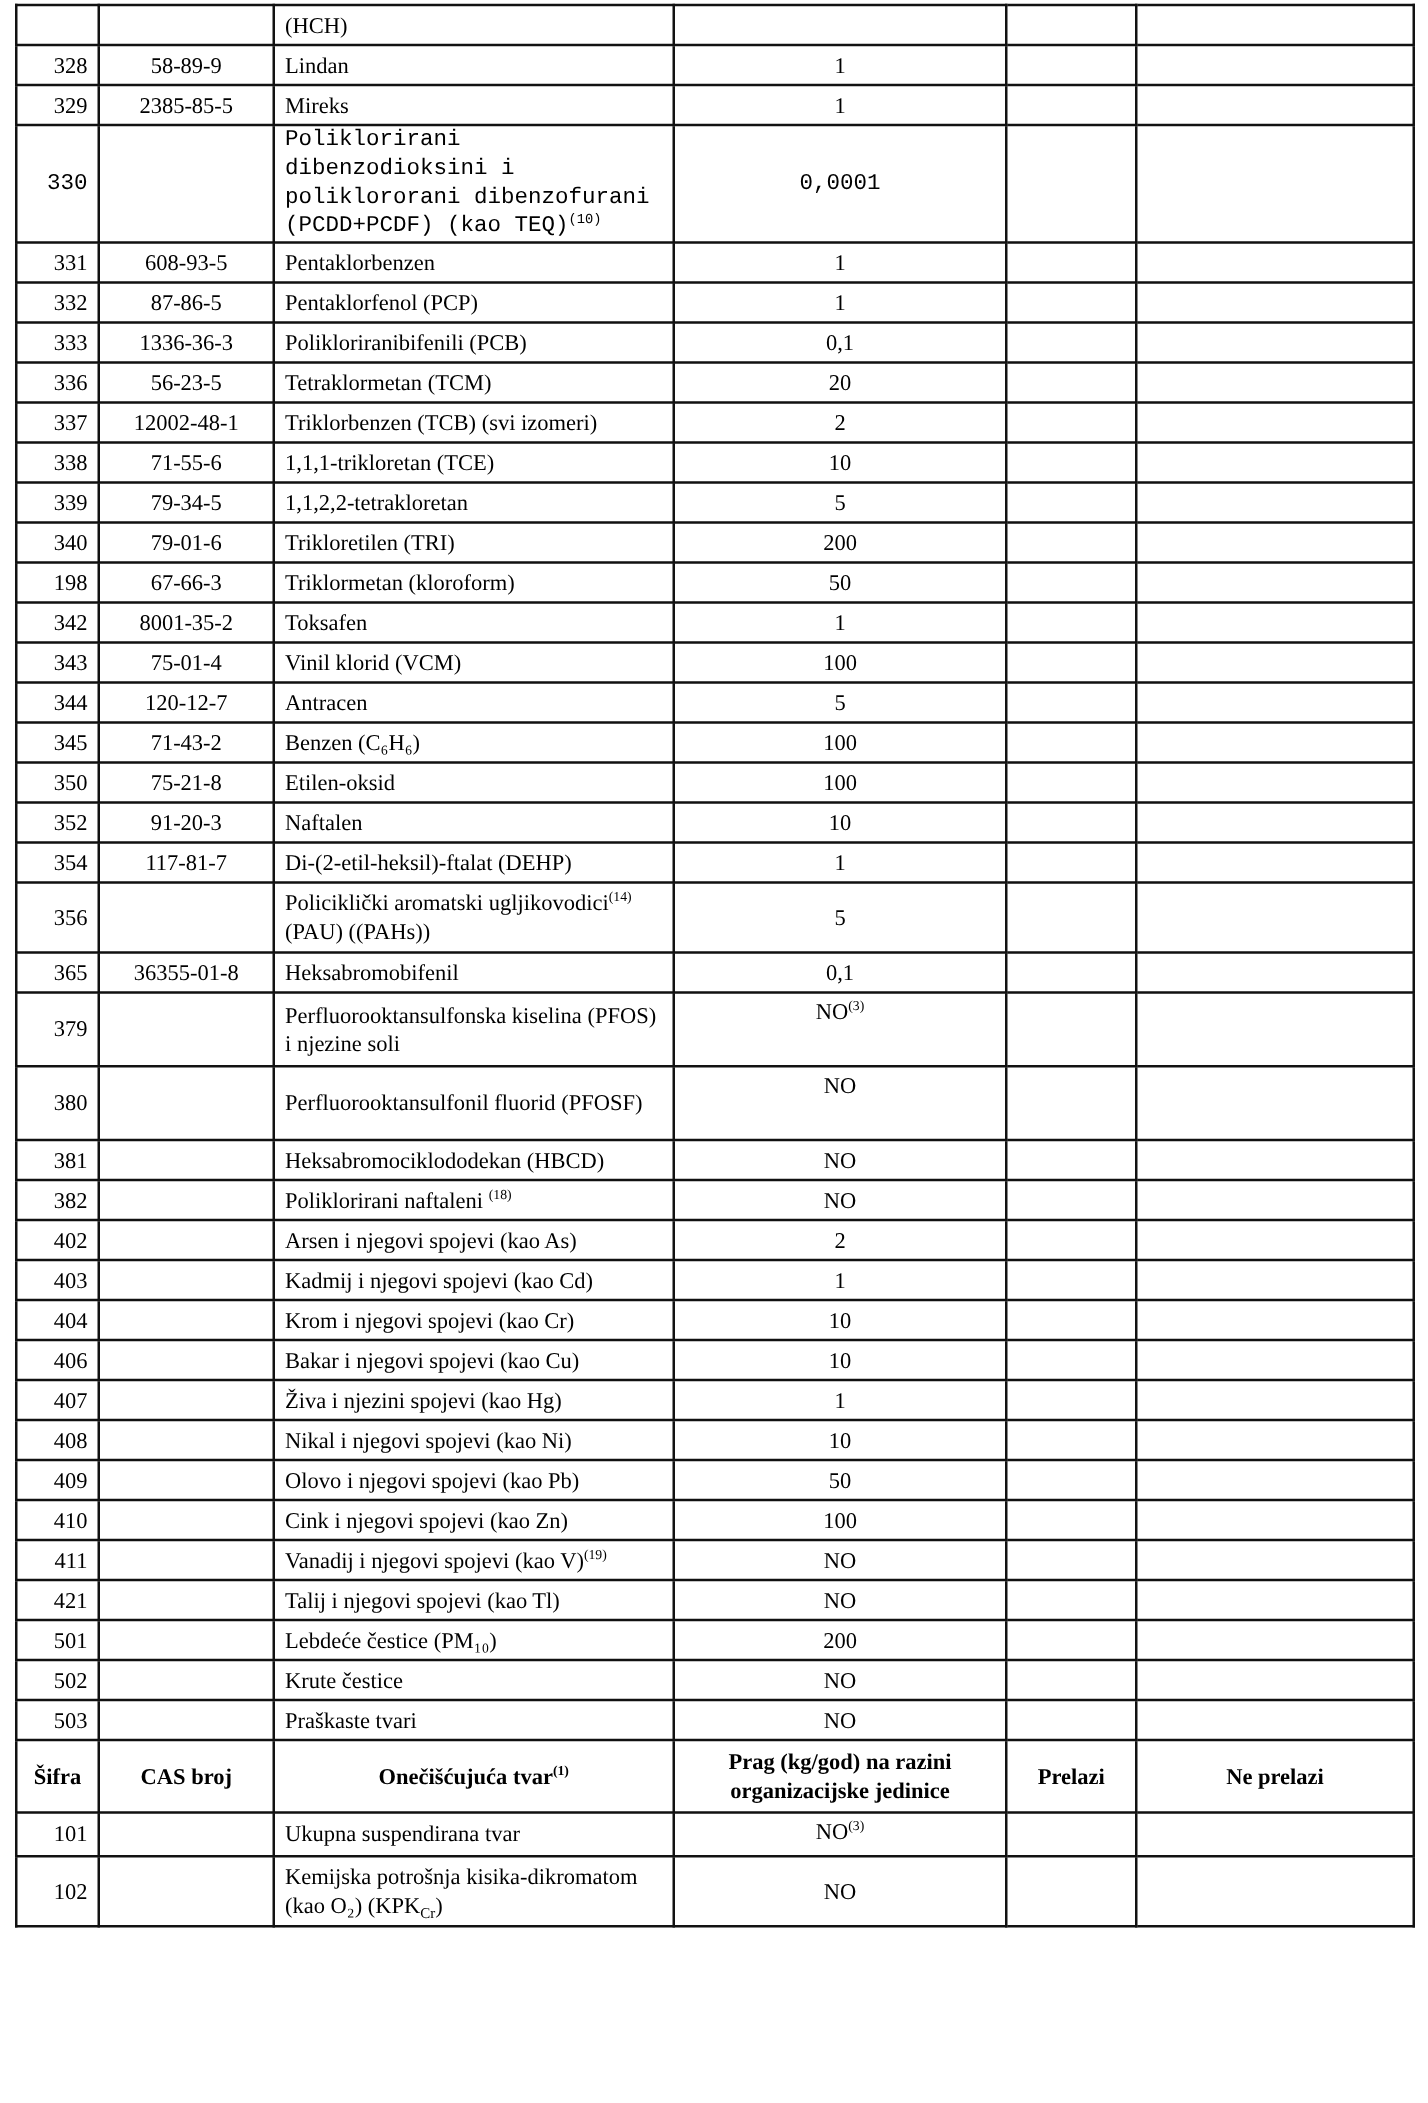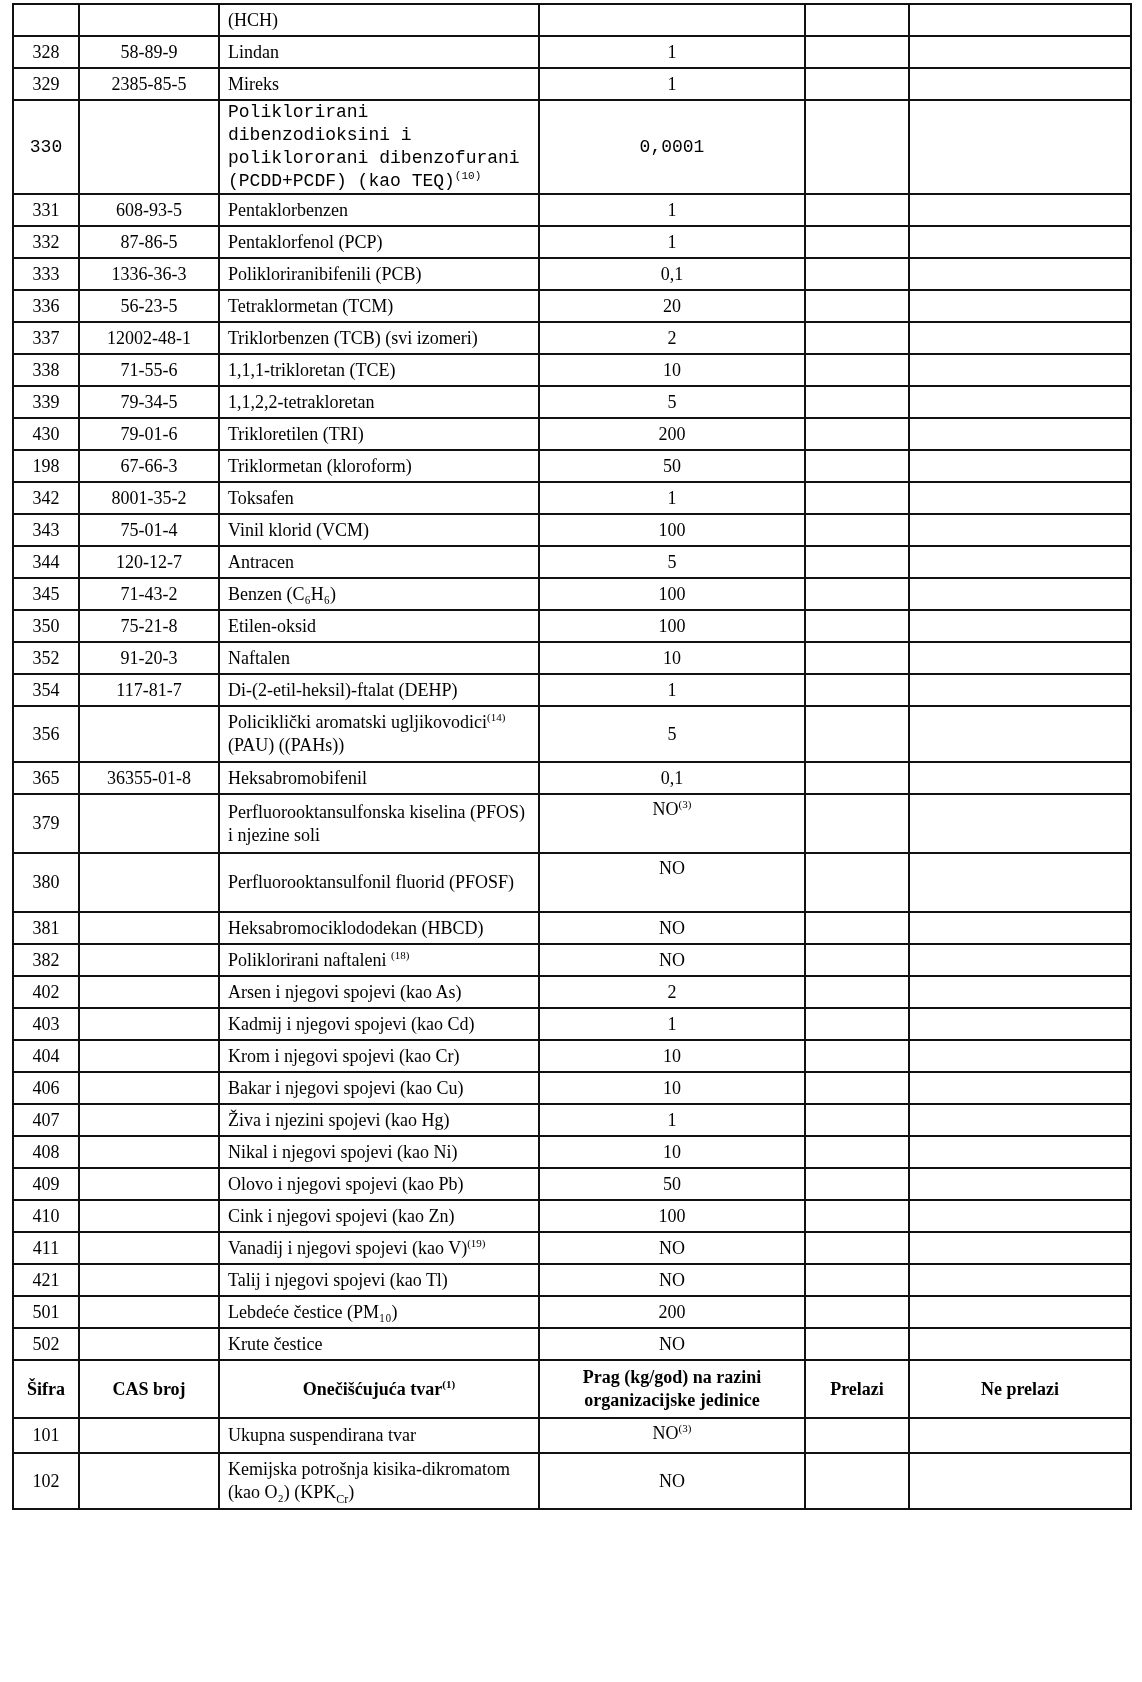--- a/index.html
+++ b/index.html
@@ -3,21 +3,21 @@
 <meta charset="utf-8">
 <style>
   html, body { margin:0; padding:0; background:#ffffff; }
   body { width:1142px; height:1682px; overflow:hidden; position:relative;
          font-family:"Liberation Serif", "DejaVu Serif", serif; color:#000; }
   table.doc { position:absolute; left:12px; top:3px; width:1118px;
               border-collapse:collapse; table-layout:fixed; font-size:18px; }
   table.doc td, table.doc th { border:2px solid #111; padding:0 8px;
               line-height:23px; vertical-align:middle; }
   td.c-code, td.c-cas { text-align:center; padding:0 6px; }
-  td.c-code { text-align:center; padding-left:14px; }
+  td.c-code { text-align:right; padding-left:14px; }
   td.c-thr { text-align:center; }
   td.c-name { text-align:left; padding-left:12px; }
   tr.r1 td { height:30px; }
   tr.r2 td { height:54px; }
   tr.r3 td { height:76px;font-family:Liberation Mono, monospace; }
   tr.top-align td.c-thr { vertical-align:top; padding-top:3px;margin-left:47px; }
   tr.section td { height:44px; font-weight:bold; font-size:18px; text-align:left; padding-left:10px; }
   tr.hdr td { height:56px; font-weight:bold; text-align:center; }
   sup { font-size:11px; line-height:0; vertical-align:super; }
   sub { font-size:12px; line-height:0; }
@@ -117,21 +117,21 @@
       </tr>
       <tr class="r1">
         <td class="c-code"><span>339</span></td>
         <td class="c-cas"><span>79-34-5</span></td>
         <td class="c-name"><span>1,1,2,2-tetrakloretan</span></td>
         <td class="c-thr"><span>5</span></td>
         <td class="c-chk"></td>
         <td class="c-chk"></td>
       </tr>
       <tr class="r1">
-        <td class="c-code"><span>430</span></td>
+        <td class="c-code"><span>340</span></td>
         <td class="c-cas"><span>79-01-6</span></td>
         <td class="c-name"><span>Trikloretilen (TRI)</span></td>
         <td class="c-thr"><span>200</span></td>
         <td class="c-chk"></td>
         <td class="c-chk"></td>
       </tr>
       <tr class="r1">
         <td class="c-code"><span>198</span></td>
         <td class="c-cas"><span>67-66-3</span></td>
         <td class="c-name"><span>Triklormetan (kloroform)</span></td>
@@ -328,20 +328,28 @@
         <td class="c-cas"><span></span></td>
         <td class="c-name"><span>Lebdeće čestice (PM₁₀)</span></td>
         <td class="c-thr"><span>200</span></td>
         <td class="c-chk"></td>
         <td class="c-chk"></td>
       </tr>
       <tr class="r1">
         <td class="c-code"><span>502</span></td>
         <td class="c-cas"><span></span></td>
         <td class="c-name"><span>Krute čestice</span></td>
+        <td class="c-thr"><span>NO</span></td>
+        <td class="c-chk"></td>
+        <td class="c-chk"></td>
+      </tr>
+      <tr class="r1">
+        <td class="c-code"><span>503</span></td>
+        <td class="c-cas"><span></span></td>
+        <td class="c-name"><span>Praškaste tvari</span></td>
         <td class="c-thr"><span>NO</span></td>
         <td class="c-chk"></td>
         <td class="c-chk"></td>
       </tr>
     </tbody>
   <tbody id="tbody2">
     <tr class="hdr">
       <td>Šifra</td>
       <td>CAS broj</td>
       <td><span>Onečišćujuća tvar</span><sup>(1)</sup></td>

